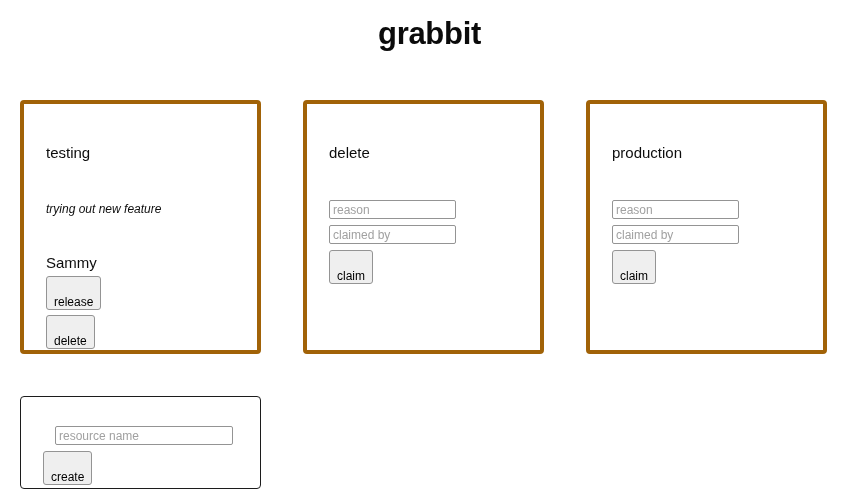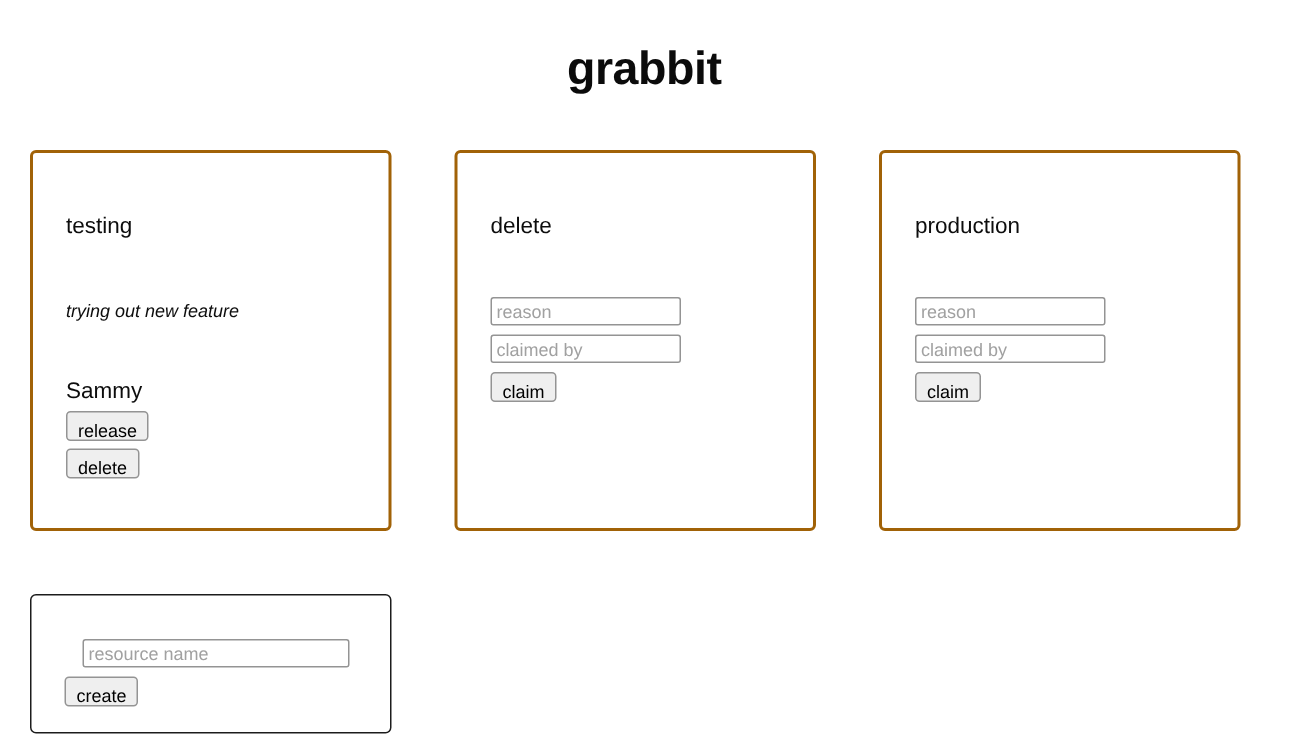--- a/index.html
+++ b/index.html
@@ -16,39 +16,39 @@
     overflow: hidden;
     position: relative;
   }
 
   .page-title {
     text-align: center;
     font-size: 31px;
     font-weight: bold;
     letter-spacing: -0.3px;
     margin: 0;
-    padding-top: 28px;
+    padding-top: 16px;
     line-height: 36px;
     color: #0b0b0b;
   }
 
   .cards-row {
     position: absolute;
     top: 100px;
     left: 20px;
     display: flex;
     flex-direction: row;
     gap: 42px;
   }
 
   .card {
     width: 241px;
     height: 254px;
     box-sizing: border-box;
-    border: 2px solid #a16207;
+    border: 4px solid #a16207;
     border-radius: 4px;
     background: #ffffff;
     padding: 22px 22px 0 22px;
   }
 
   .card-inner {
     padding-top: 18px;
   }
 
   .resource-name {
@@ -96,21 +96,21 @@
 
   .field-wide {
     width: 178px;
     margin-left: 12px;
   }
 
   .btn {
     display: block;
     box-sizing: border-box;
     height: 20px;
-    padding: 3px 7px;
+    padding: 16px 7px;
     margin: 0 0 5px 0;
     border: 1px solid #949494;
     border-radius: 3px;
     background: #efefef;
     font-family: "Liberation Sans", sans-serif;
     font-size: 12px;
     line-height: 18px;
     color: #000000;
     cursor: pointer;
     text-align: center;

